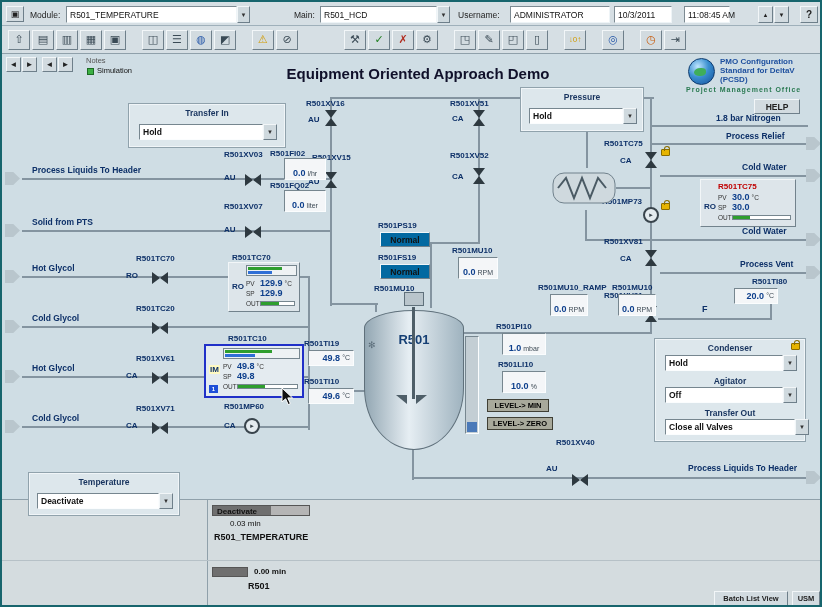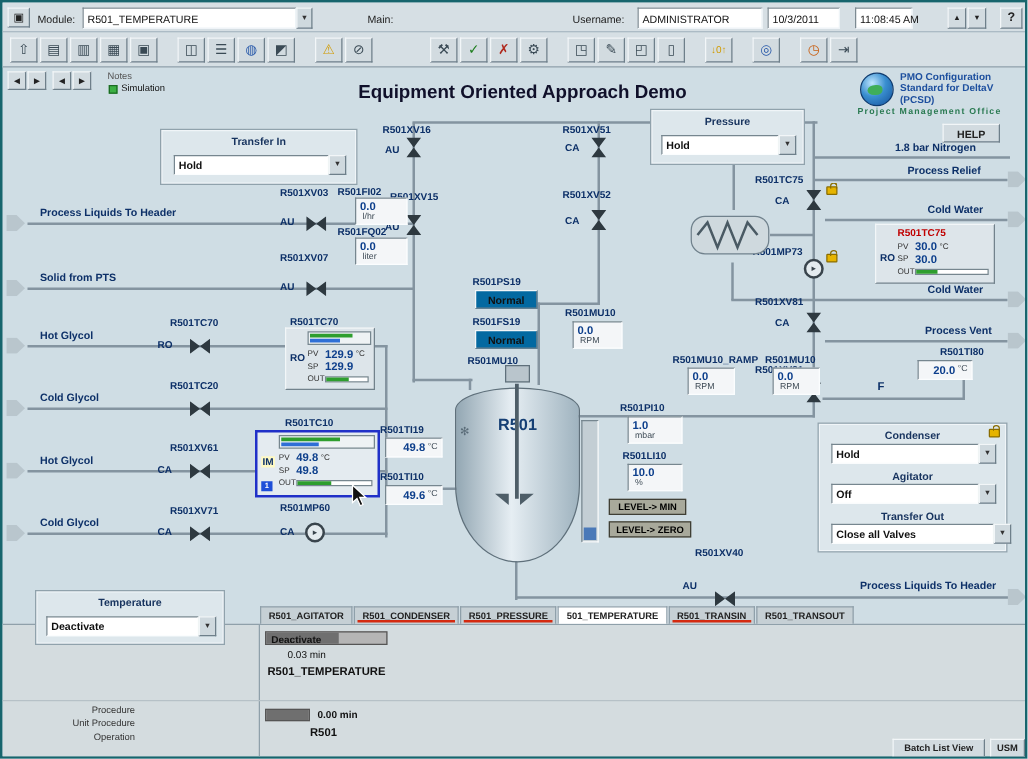--- a/index.html
+++ b/index.html
@@ -20,21 +20,21 @@
 .yel{color:#d19b00}.grn{color:#1e7e1e}.red{color:#b02a1e}.blu{color:#2456a8}.org{color:#c86014}
 .t{position:absolute;font-size:8px;font-weight:bold;color:#0d3068;white-space:nowrap;line-height:9px}
 .m{position:absolute;font-size:8px;font-weight:bold;color:#0d3068;line-height:9px}
 .s{position:absolute;font-size:8.5px;font-weight:bold;color:#0d3068;white-space:nowrap;line-height:10px}
 .p{position:absolute;background:#8494a0}.ph{height:2px}.pv{width:2px}
 .valve{position:absolute}
 .pump{position:absolute;width:16px;height:16px;border:2px solid #39444c;border-radius:50%;background:#e4ebef;display:flex;align-items:center;justify-content:center;font-size:7px;color:#39444c}
 .chev{position:absolute;width:15px;height:13px;background:#b9c6cd;clip-path:polygon(0 0,55% 0,100% 50%,55% 100%,0 100%)}
 .vbox{position:absolute;background:#f4f6f8;border:1px solid;border-color:#76868f #fbfdfe #fbfdfe #76868f;display:flex;padding:1px 3px}
 .v1{flex-direction:row;justify-content:flex-end;align-items:center}
-.v2{flex-direction:column;align-items:flex-start;justify-content:center}
+.v2{align-items:flex-end;justify-content:center}
 .vv{font-size:9px;font-weight:bold;color:#0d3f8c;line-height:10px}
 .vu{font-size:7px;color:#3d4a55;line-height:8px;margin-left:2px}
 .nbox{position:absolute;background:#0369a1;border:1px solid;border-color:#f2f6f8 #6e7f8a #6e7f8a #f2f6f8;font-size:8.5px;font-weight:bold;color:#111;display:flex;align-items:center;justify-content:center}
 .panel{position:absolute;background:#dde7ec;border:1px solid #90a2ac;box-shadow:inset 0 0 0 1px #f0f5f8}
 .pt{position:absolute;left:0;right:0;text-align:center;font-size:8.5px;font-weight:bold;color:#17335e}
 .dd{position:absolute;display:flex;height:16px}
 .ddval{flex:1;background:#fff;border:1px solid;border-color:#76868f #fbfdfe #fbfdfe #76868f;font-size:8.5px;font-weight:bold;color:#111;display:flex;align-items:center;padding:0 3px;white-space:nowrap;overflow:hidden}
 .ddbtn{width:14px;background:#cfd9de;border:1px solid;border-color:#f2f6f8 #6e7f8a #6e7f8a #f2f6f8;font-size:6px;color:#333;display:flex;align-items:center;justify-content:center}
 .lock{position:absolute;width:9px;height:7px;background:#e6b400;border:1px solid #8a6d00;border-radius:1px}
 .lock:before{content:"";position:absolute;left:1.5px;top:-4px;width:4px;height:4px;border:1.5px solid #8a6d00;border-bottom:none;border-radius:3px 3px 0 0}
@@ -84,20 +84,24 @@
 <div id="app">
 
   <div class="row1">
     <div class="btn" style="position:absolute;left:4px;top:4px;width:18px;height:16px;font-size:9px">▣</div>
     <span class="lab" style="left:28px;top:8px">Module:</span>
     <div class="combo" style="left:64px;top:4px;width:184px">
       <span class="cval">R501_TEMPERATURE</span>
       <span class="dbtn">▼</span>
     </div>
     <span class="lab" style="left:292px;top:8px">Main:</span>
+    <div class="combo" style="left:318px;top:4px;width:130px">
+      <span class="cval">R501_HCD</span>
+      <span class="dbtn">▼</span>
+    </div>
     <span class="lab" style="left:456px;top:8px">Username:</span>
     <div class="fld" style="left:508px;top:4px;width:100px;height:17px">ADMINISTRATOR</div>
     <div class="fld" style="left:612px;top:4px;width:58px;height:17px">10/3/2011</div>
     <div class="fld" style="left:682px;top:4px;width:46px;height:17px">11:08:45 AM</div>
     <div class="btn" style="position:absolute;left:756px;top:4px;width:15px;height:17px;font-size:6px">▲</div>
     <div class="btn" style="position:absolute;left:772px;top:4px;width:15px;height:17px;font-size:6px">▼</div>
     <div class="btn" style="position:absolute;left:798px;top:4px;width:18px;height:17px;font-size:10px;font-weight:bold">?</div>
   </div>
 
   <div class="row2">
@@ -490,45 +494,32 @@
       <span class="ddbtn">▼</span>
     </div>
   </div>
 
   <div class="cursor" style="left:279px;top:385px">
     <svg width="13" height="19" viewBox="0 0 13 19">
         <path d="M1 1 L1 15 L4.6 11.8 L7.2 17.6 L9.4 16.6 L6.8 10.9 L11.5 10.9 Z" fill="#111" stroke="#fff" stroke-width="1"></path>
       </svg>
   </div>
 
-  <div class="tabbar">
-    <span class="tab">R501_AGITATOR</span>
-    <span class="tab alarm">R501_CONDENSER</span>
-    <span class="tab alarm">R501_PRESSURE</span>
-    <span class="tab sel">501_TEMPERATURE</span>
-    <span class="tab alarm">R501_TRANSIN</span>
-    <span class="tab">R501_TRANSOUT</span>
-  </div>
 
   <div id="bottomstrip">
     <div class="abs" style="left:205px;top:0;width:1px;height:110px;background:#8fa0aa"></div>
     <div class="abs" style="left:0;top:60px;width:822px;height:1px;background:#b6c1c7"></div>
 
     <div class="gbar" style="left:210px;top:5px;width:98px;height:11px">
         <i style="width:60%"></i>
       <span class="gtxt" style="left:4px;top:1px;font-weight:bold">Deactivate</span>
     </div>
     <span class="gtxt" style="left:228px;top:19px">0.03 min</span>
     <span class="gtxt" style="left:212px;top:32px;font-size:9px;font-weight:bold">R501_TEMPERATURE</span>
 
-    <div class="hier" style="left:6px;top:62px">
-      <div>Procedure</div>
-      <div>Unit Procedure</div>
-      <div>Operation</div>
-    </div>
 
     <div class="gbar" style="left:210px;top:67px;width:36px;height:10px">
         <i style="width:100%"></i>
       </div>
     <span class="gtxt" style="left:252px;top:67px;font-weight:bold">0.00 min</span>
     <span class="gtxt" style="left:246px;top:81px;font-size:9px;font-weight:bold">R501</span>
 
     <div class="btn" style="position:absolute;left:712px;top:91px;width:74px;height:15px;font-size:7.5px;font-weight:bold">Batch List View</div>
     <div class="btn" style="position:absolute;left:790px;top:91px;width:28px;height:15px;font-size:7.5px;font-weight:bold">USM</div>
   </div>

